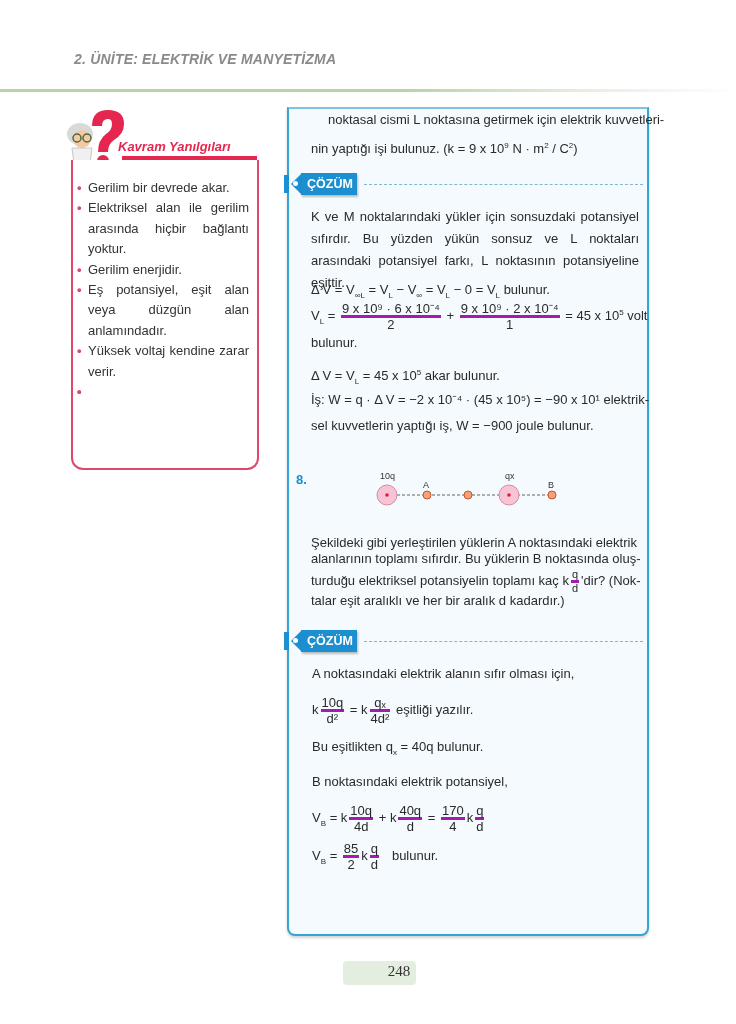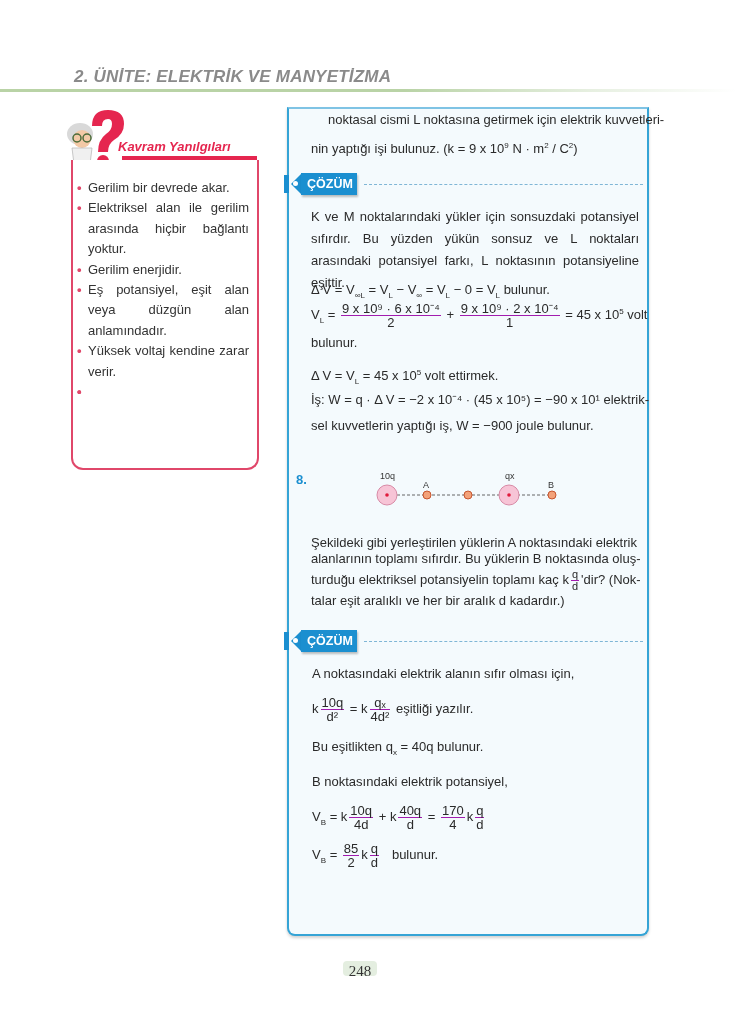--- a/index.html
+++ b/index.html
@@ -1,21 +1,21 @@
 <!DOCTYPE html>
 <html><head>
 <meta charset="utf-8">
 <style>
   html, body { margin: 0; padding: 0; }
   body {
     width: 736px; height: 1024px; background: #ffffff; position: relative; overflow: hidden;
     font-family: "Liberation Sans", sans-serif; color: #222;
   }
   .header-title {
-    position: absolute; left: 74px; top: 67px; font-size: 17px; font-weight: bold; font-style: italic;
+    position: absolute; left: 74px; top: 51px; font-size: 14px; font-weight: bold; font-style: italic;
     color: #8a8a8a; letter-spacing: 0.2px;
   }
   .header-rule {
     position: absolute; left: 0; top: 89px; width: 736px; height: 3px;
     background: linear-gradient(to right, #b9d3a6 0%, #b9d3a6 55%, #e6efe0 80%, #ffffff 100%);
   }
   
   .misc-box {
     position: absolute; left: 71px; top: 160px; width: 184px; height: 308px;
     border: 2px solid #e0476a; border-top: none; border-radius: 0 0 12px 12px; background: #fff;
@@ -55,27 +55,27 @@
     border-top: 11px solid transparent; border-bottom: 11px solid transparent; border-right: 11px solid #1b8fd0;
   }
   .sol-tab .tab-anchor {
     position: absolute; left: -3px; top: 2px; width: 5px; height: 18px; background: #1b8fd0;
   }
   .sol-tab .tab-hole {
     position: absolute; left: 6px; top: 8px; width: 5px; height: 5px; border-radius: 50%; background: #fff;
   }
   .dash-line { position: absolute; height: 0; border-top: 1px dashed #7fb6d6; }
   .frac { display: inline-block; vertical-align: middle; text-align: center; margin: 0 2px; line-height: 13px; }
-  .frac .num { display: block; border-bottom: 1px solid #a21caf; padding: 0 1px; }
+  .frac .num { display: block; border-bottom: 3px solid #a21caf; padding: 0 1px; }
   .frac .den { display: block; padding: 0 1px; }
   sub, sup { font-size: 8px; }
   .q-num { position: absolute; left: 296px; top: 472px; font-size: 13px; font-weight: bold; color: #1b8fd0; }
   .page-number {
-    position: absolute; left: 343px; top: 961px; width: 34px; height: 15px; background: #e4eee0;
-    border-radius: 4px; font-family: "Liberation Serif", serif; font-size: 15px; line-height: 20px; text-align: center; color: #333;
+    position: absolute; left: 343px; top: 961px; width: 34px; height: 24px; background: #e4eee0;
+    border-radius: 4px; font-family: "Liberation Serif", serif; font-size: 15px; line-height: 20px; text-align: center; color: #333; padding-left: 39px;
   }
 </style>
 </head>
 <body>
 
 <div class="header-title">2. ÜNİTE: ELEKTRİK VE MANYETİZMA</div>
 <div class="header-rule"></div>
 
 <svg class="mascot" viewBox="0 0 70 62">
   <path d="M30 18 Q30 2 46 2 Q62 2 62 16 Q62 26 52 32 Q46 36 46 44 L36 44 Q36 32 44 26 Q50 22 50 16 Q50 11 46 11 Q40 11 40 18 Z" fill="#e5264f"></path>
@@ -119,21 +119,21 @@
 <div class="text" style="left:311px; top:279px;"><span>Δ V = V</span><sub>∞L</sub><span> = V</span><sub>L</sub><span> − V</span><sub>∞</sub><span> = V</span><sub>L</sub><span> − 0 = V</span><sub>L</sub><span> bulunur.</span></div>
 
 <div class="text" style="left:311px; top:302px; line-height:16px;">
   <span>V</span><sub>L</sub> =
   <span class="frac"><span class="num">9 x 10⁹ · 6 x 10⁻⁴</span><span class="den">2</span></span> +
   <span class="frac"><span class="num">9 x 10⁹ · 2 x 10⁻⁴</span><span class="den">1</span></span>
   <span>= 45 x 10</span><sup>5</sup><span> volt</span>
 </div>
 <div class="text" style="left:311px; top:332px;">bulunur.</div>
 
-<div class="text" style="left:311px; top:362px;"><span>Δ V = V</span><sub>L</sub><span> = 45 x 10</span><sup>5</sup><span> volt ettirmek.</span></div>
+<div class="text" style="left:311px; top:362px;"><span>Δ V = V</span><sub>L</sub><span> = 45 x 10</span><sup>5</sup><span> akar bulunur.</span></div>
 
 <div class="text" style="left:311px; top:389px;">İş: W = q · Δ V = −2 x 10⁻⁴ · (45 x 10⁵) = −90 x 10¹ elektrik-</div>
 <div class="text" style="left:311px; top:415px;">sel kuvvetlerin yaptığı iş, W = −900 joule bulunur.</div>
 
 <div class="q-num">8.</div>
 <svg style="position:absolute; left:370px; top:467px;" width="200" height="40">
   <line x1="17" y1="28" x2="183" y2="28" stroke="#666" stroke-width="1" stroke-dasharray="3,2"></line>
   <circle cx="17" cy="28" r="10" fill="#f7c4d6" stroke="#d88aa6" stroke-width="1"></circle>
   <circle cx="17" cy="28" r="1.8" fill="#e01b3c"></circle>
   <circle cx="57" cy="28" r="4" fill="#f3a27a" stroke="#c7552e" stroke-width="1"></circle>

